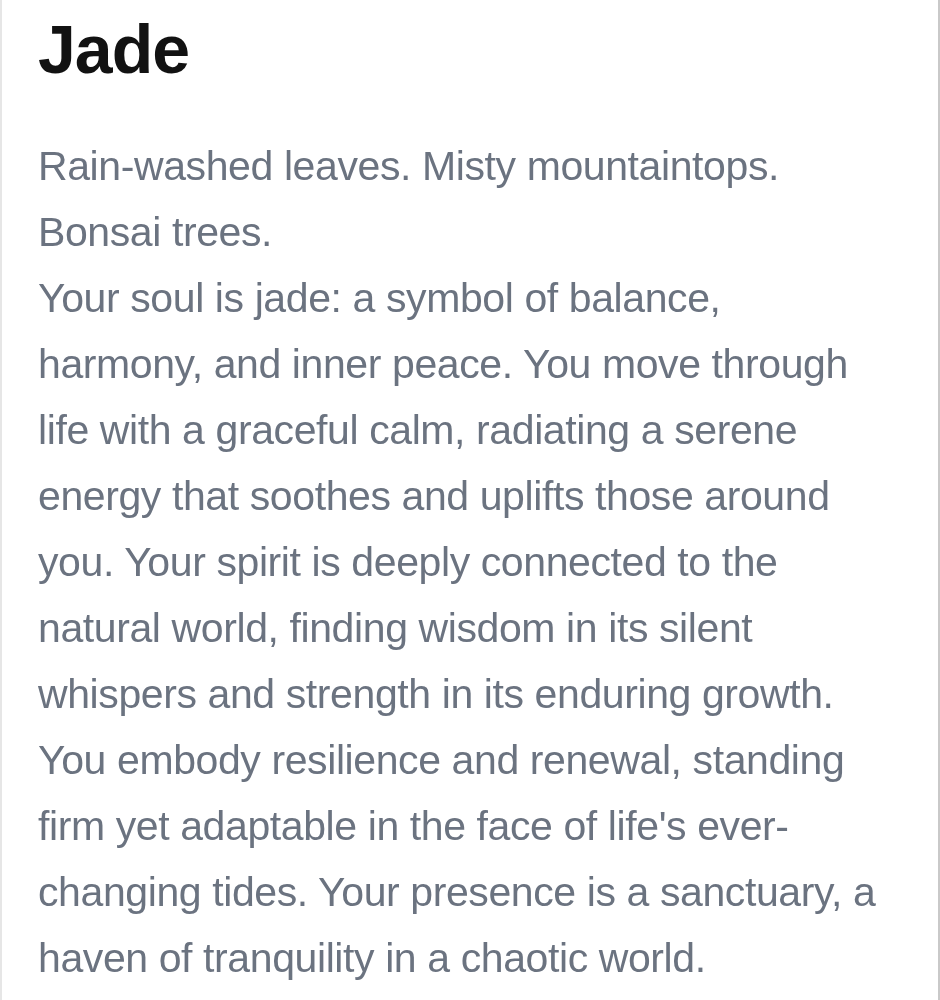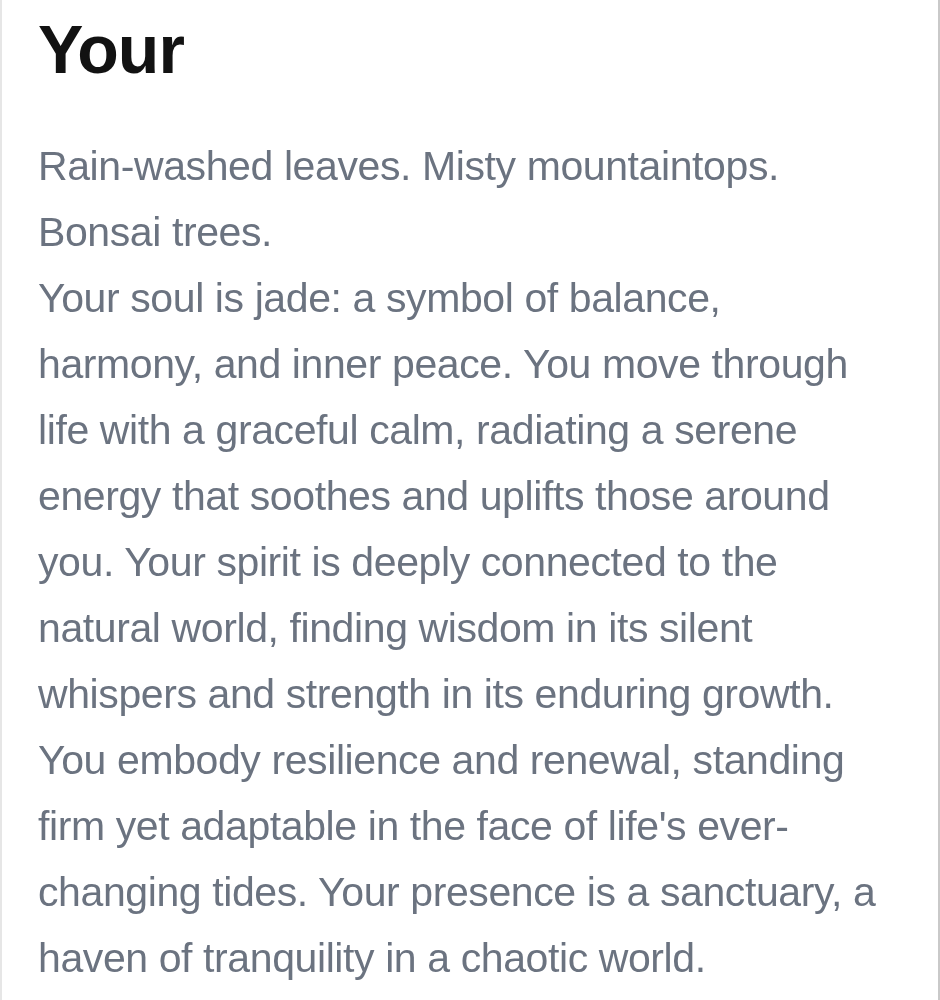--- a/index.html
+++ b/index.html
@@ -36,21 +36,21 @@
     letter-spacing: -0.4px;
     color: #6b7380;
     white-space: pre-line;
     font-family: Liberation Sans, sans-serif;
   }
 </style>
 </head>
 <body>
 
 <div class="page">
-  <h1 class="page-title">Your</h1>
+  <h1 class="page-title">Jade</h1>
   <p class="result-description">Rain-washed leaves. Misty mountaintops.
 Bonsai trees.
 Your soul is jade: a symbol of balance,
 harmony, and inner peace. You move through
 life with a graceful calm, radiating a serene
 energy that soothes and uplifts those around
 you. Your spirit is deeply connected to the
 natural world, finding wisdom in its silent
 whispers and strength in its enduring growth.
 You embody resilience and renewal, standing

